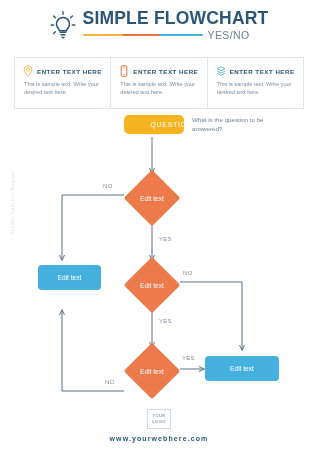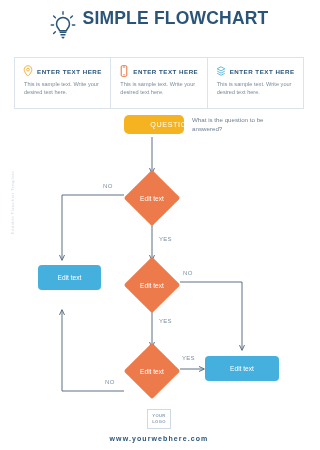--- a/index.html
+++ b/index.html
@@ -206,20 +206,28 @@
         <line x1="13" y1="0.8" x2="13" y2="3.2"></line>
         <line x1="3.6" y1="5" x2="5.4" y2="6.7"></line>
         <line x1="22.4" y1="5" x2="20.6" y2="6.7"></line>
         <line x1="1.2" y1="14" x2="3.6" y2="14"></line>
         <line x1="24.8" y1="14" x2="22.4" y2="14"></line>
         <line x1="3.6" y1="22.5" x2="5.4" y2="20.8"></line>
       </g>
     </svg>
     <div class="title-block">
       <div class="title-main">SIMPLE FLOWCHART</div>
+      <div class="title-sub-row">
+        <span class="rule">
+          <i class="s1"></i>
+            <i class="s2"></i>
+            <i class="s3"></i>
+        </span>
+        <span class="title-sub">YES/NO</span>
+      </div>
     </div>
   </div>
 </div>
 
 <div class="info-panel">
 
   <div class="info-box">
     <div class="info-head">
       <svg class="info-icon" viewBox="0 0 10 12">
         <path d="M5 0.8c-2.1 0-3.8 1.7-3.8 3.8 0 2.9 3.8 6.6 3.8 6.6s3.8-3.7 3.8-6.6C8.8 2.5 7.1.8 5 .8z" fill="none" stroke="#f3b23c" stroke-width="1"></path>

